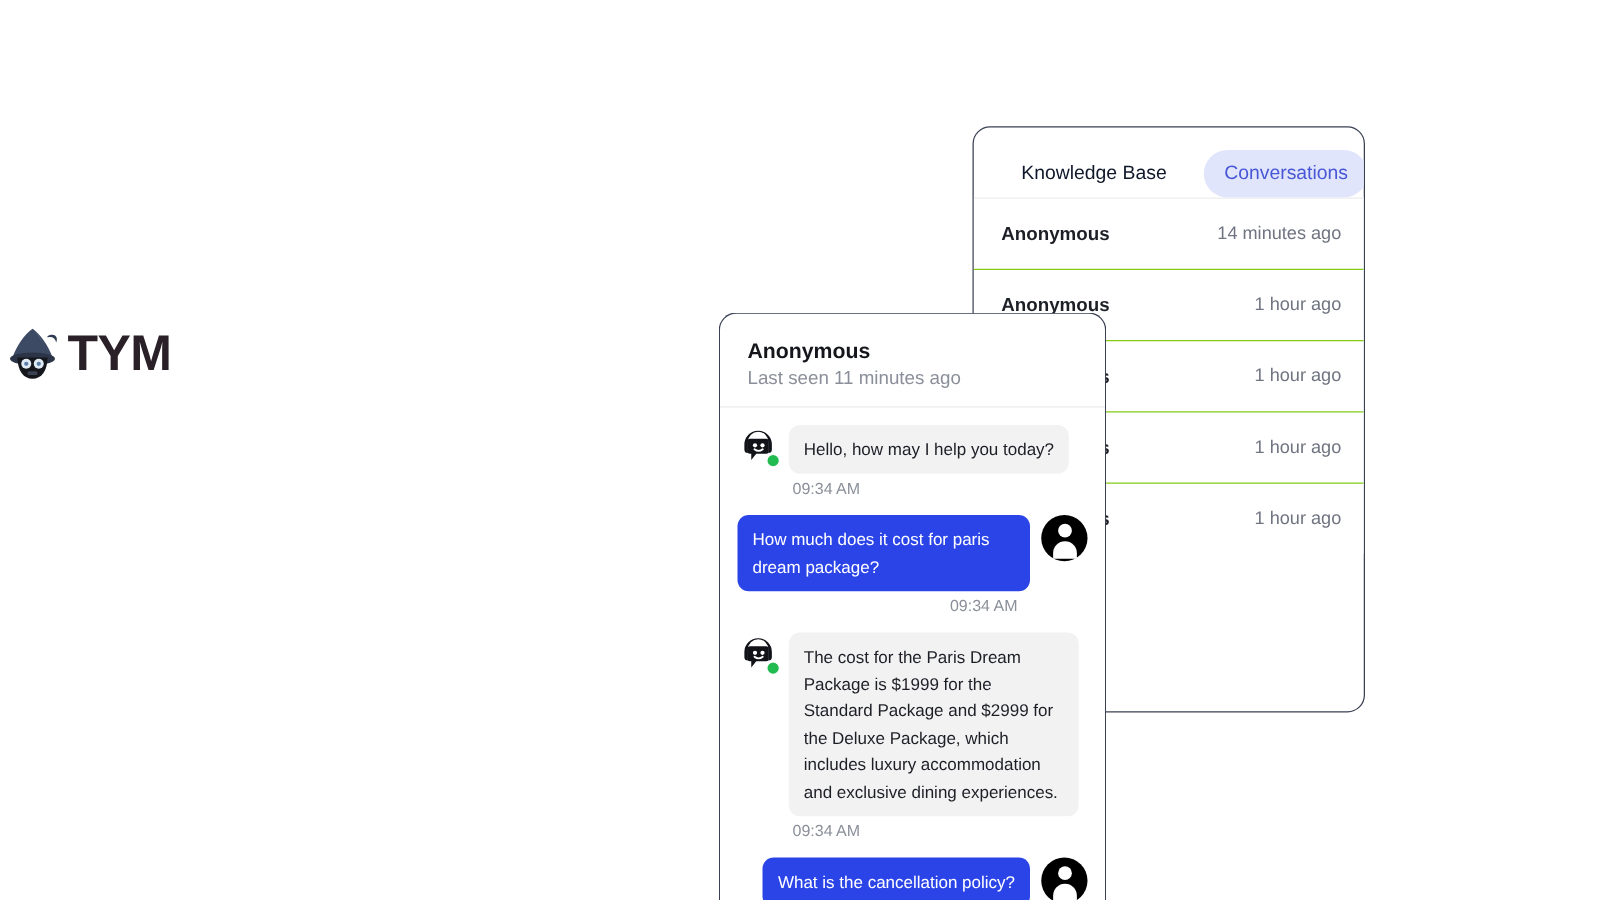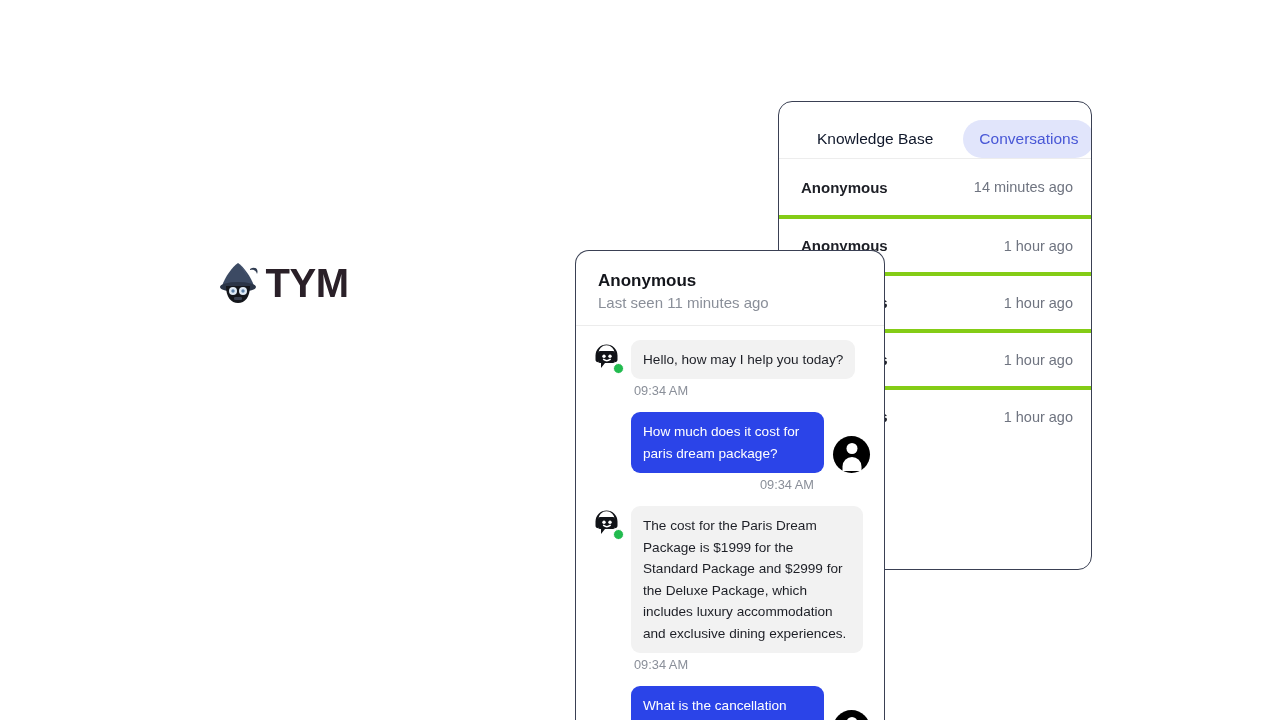--- a/index.html
+++ b/index.html
@@ -7,21 +7,21 @@
     width: 1280px; height: 720px;
     background: #ffffff;
     font-family: "Liberation Sans", sans-serif;
     overflow: hidden;
   }
   #stage { position: relative; width: 1280px; height: 720px; background: #fff; }
 
   
   .left-block {
     position: absolute; left: 0; top: 255px; width: 560px;
-    display: flex; flex-direction: column; align-items: center;
+    display: flex; flex-direction: row; align-items: center;
   }
   .logo-row { display: flex; align-items: center; gap: 2px; height: 56px; }
   .logo-mark { width: 52px; height: 52px; position: relative; }
   .logo-word {
     font-size: 40px; font-weight: 700; letter-spacing: -0.5px;
     color: #2a2028; line-height: 1;
   }
   .headline {
     margin-top: 28px; text-align: center;
     font-size: 47px; font-weight: 700; line-height: 1.03;
@@ -58,21 +58,21 @@
     height: 36px; display: flex; align-items: center;
     padding: 0 16px; font-size: 14.5px; color: #23252e;
     white-space: nowrap;
   }
 
   .conv-list { margin-top: 0; }
   .conv-row {
     height: 57px; display: flex; align-items: center;
     justify-content: space-between;
     padding: 0 18px 0 22px;
-    border-top: 4px solid #84cc16;
+    border-top: 1px solid #84cc16;
     background: #fff;
   }
   .conv-row:first-child { border-top: 1px solid #ededed; }
   .conv-name {
     font-size: 15px; font-weight: 700; color: #1d1f26;
     white-space: nowrap; overflow: hidden;
   }
   .conv-time { font-size: 14.5px; color: #6f7480; white-space: nowrap; }
 
   
@@ -89,21 +89,21 @@
     padding: 20px 22px 14px 22px;
     border-bottom: 1px solid #ececec;
   }
   .chat-title { font-size: 17px; font-weight: 700; color: #14161c; }
   .chat-sub { font-size: 15px; color: #8a8f99; margin-top: 3px; }
 
   .chat-body { padding: 14px 14px 0 14px; }
 
   .msg { display: flex; margin-bottom: 4px; }
   .msg.bot { align-items: flex-start; gap: 8px; }
-  .msg.user { justify-content: flex-end; align-items: flex-end; gap: 9px; margin-left: 41px; }
+  .msg.user { justify-content: flex-end; align-items: flex-start; gap: 9px; }
 
   .bubble {
     border-radius: 9px; padding: 9px 12px;
     font-size: 13.6px; line-height: 1.58; max-width: 232px;
   }
   .bubble.bot { background: #f2f2f2; color: #1d1f26; }
   .bubble.user { background: #2b44e8; color: #ffffff; max-width: 240px; }
 
   .stamp { font-size: 12.8px; color: #8a8f99; margin: 4px 0 14px 0; }
   .stamp.bot { margin-left: 44px; }

